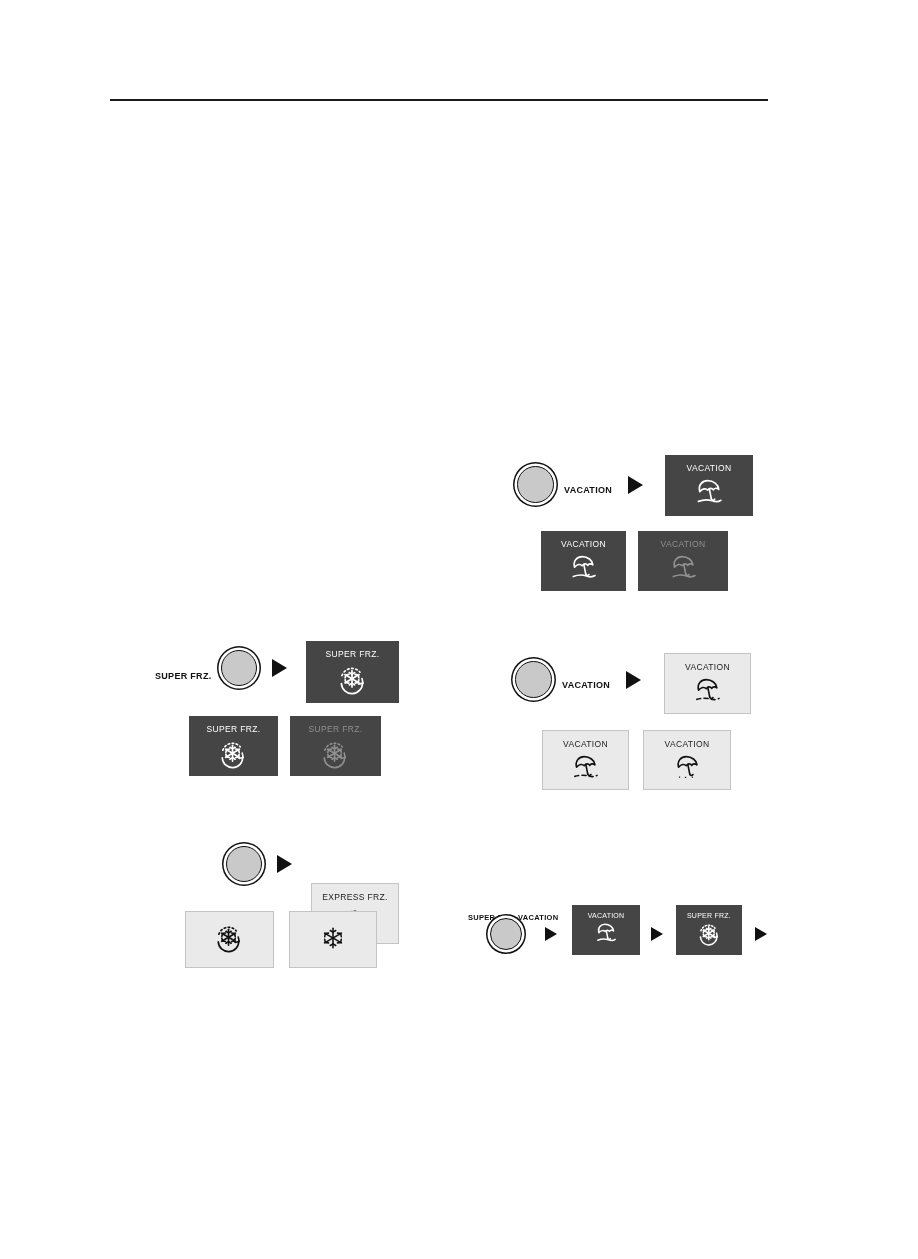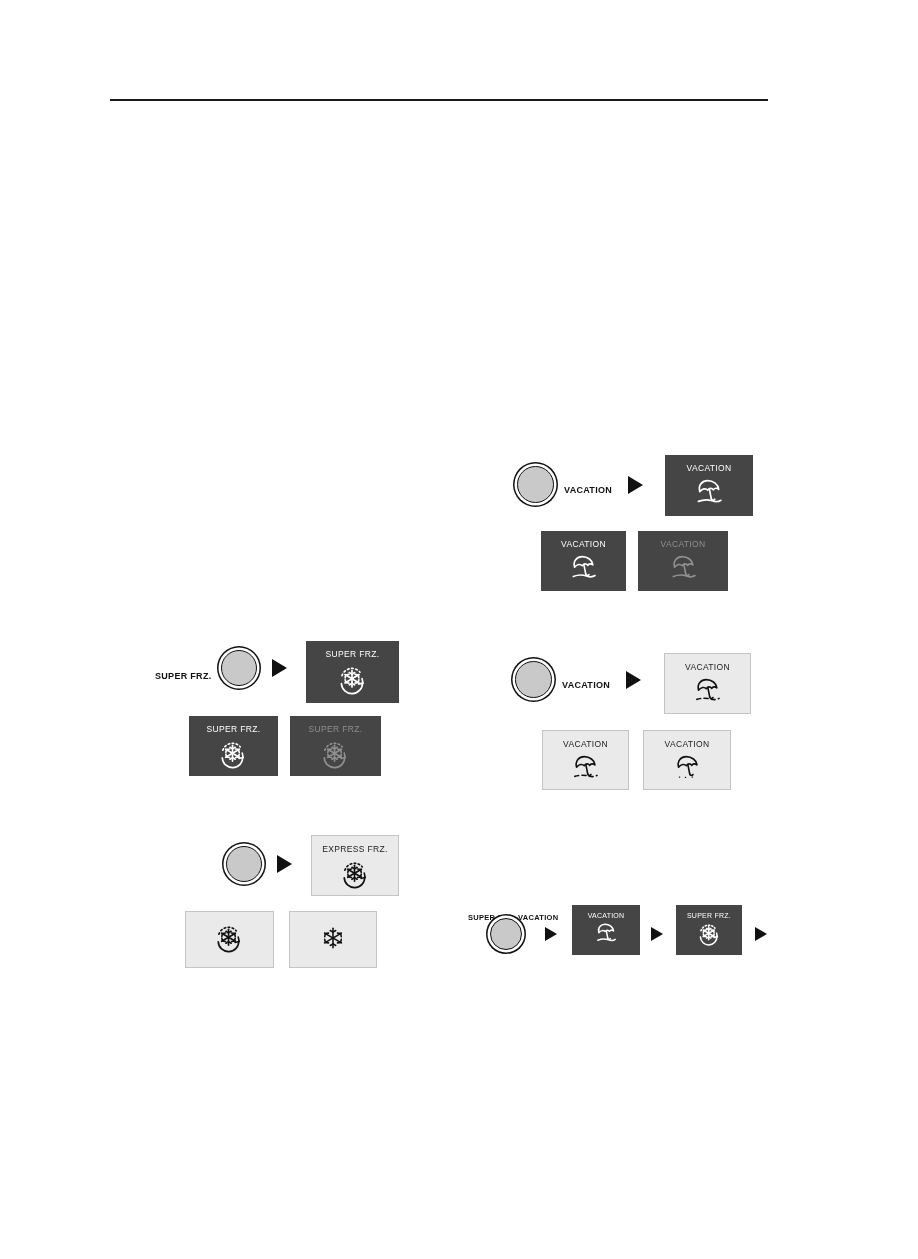--- a/index.html
+++ b/index.html
@@ -168,21 +168,21 @@
           <path d="M19.1 11.4 L22.1 11.9 L22.9 14.8"></path>
         </g>
       </svg>
     </div>
   </div>
 
   <div class="abs knob" style="left:226px;top:846px;width:36px;height:36px;"></div>
 
   <div class="abs arrow" style="left:277px;top:855px;"></div>
 
-  <div class="abs panel light" style="left:311px;top:835px;width:88px;height:61px;">
+  <div class="abs panel light" style="left:311px;top:883px;width:88px;height:61px;">
     <div class="plabel">EXPRESS FRZ.</div>
     <div class="picon ink-dark">
       <svg width="33" height="31" viewBox="0 0 34 32" fill="none" stroke="currentColor" stroke-width="1.6" stroke-linecap="round">
         <path d="M5.4 20.5 A10.5 10.5 0 0 0 26.5 19.6" stroke-width="1.7"></path>
         <path d="M26.0 15.5 l1.0 4.6 l-4.3 1.0"></path>
         <path d="M6.0 12.6 A10.5 10.5 0 0 1 24.0 9.2" stroke-dasharray="1.6 2.6" stroke-width="1.7"></path>
         <g stroke-width="1.7">
           <path d="M16 7.5 V24"></path>
           <path d="M8.9 11.6 L23.1 19.9"></path>
           <path d="M8.9 19.9 L23.1 11.6"></path>

